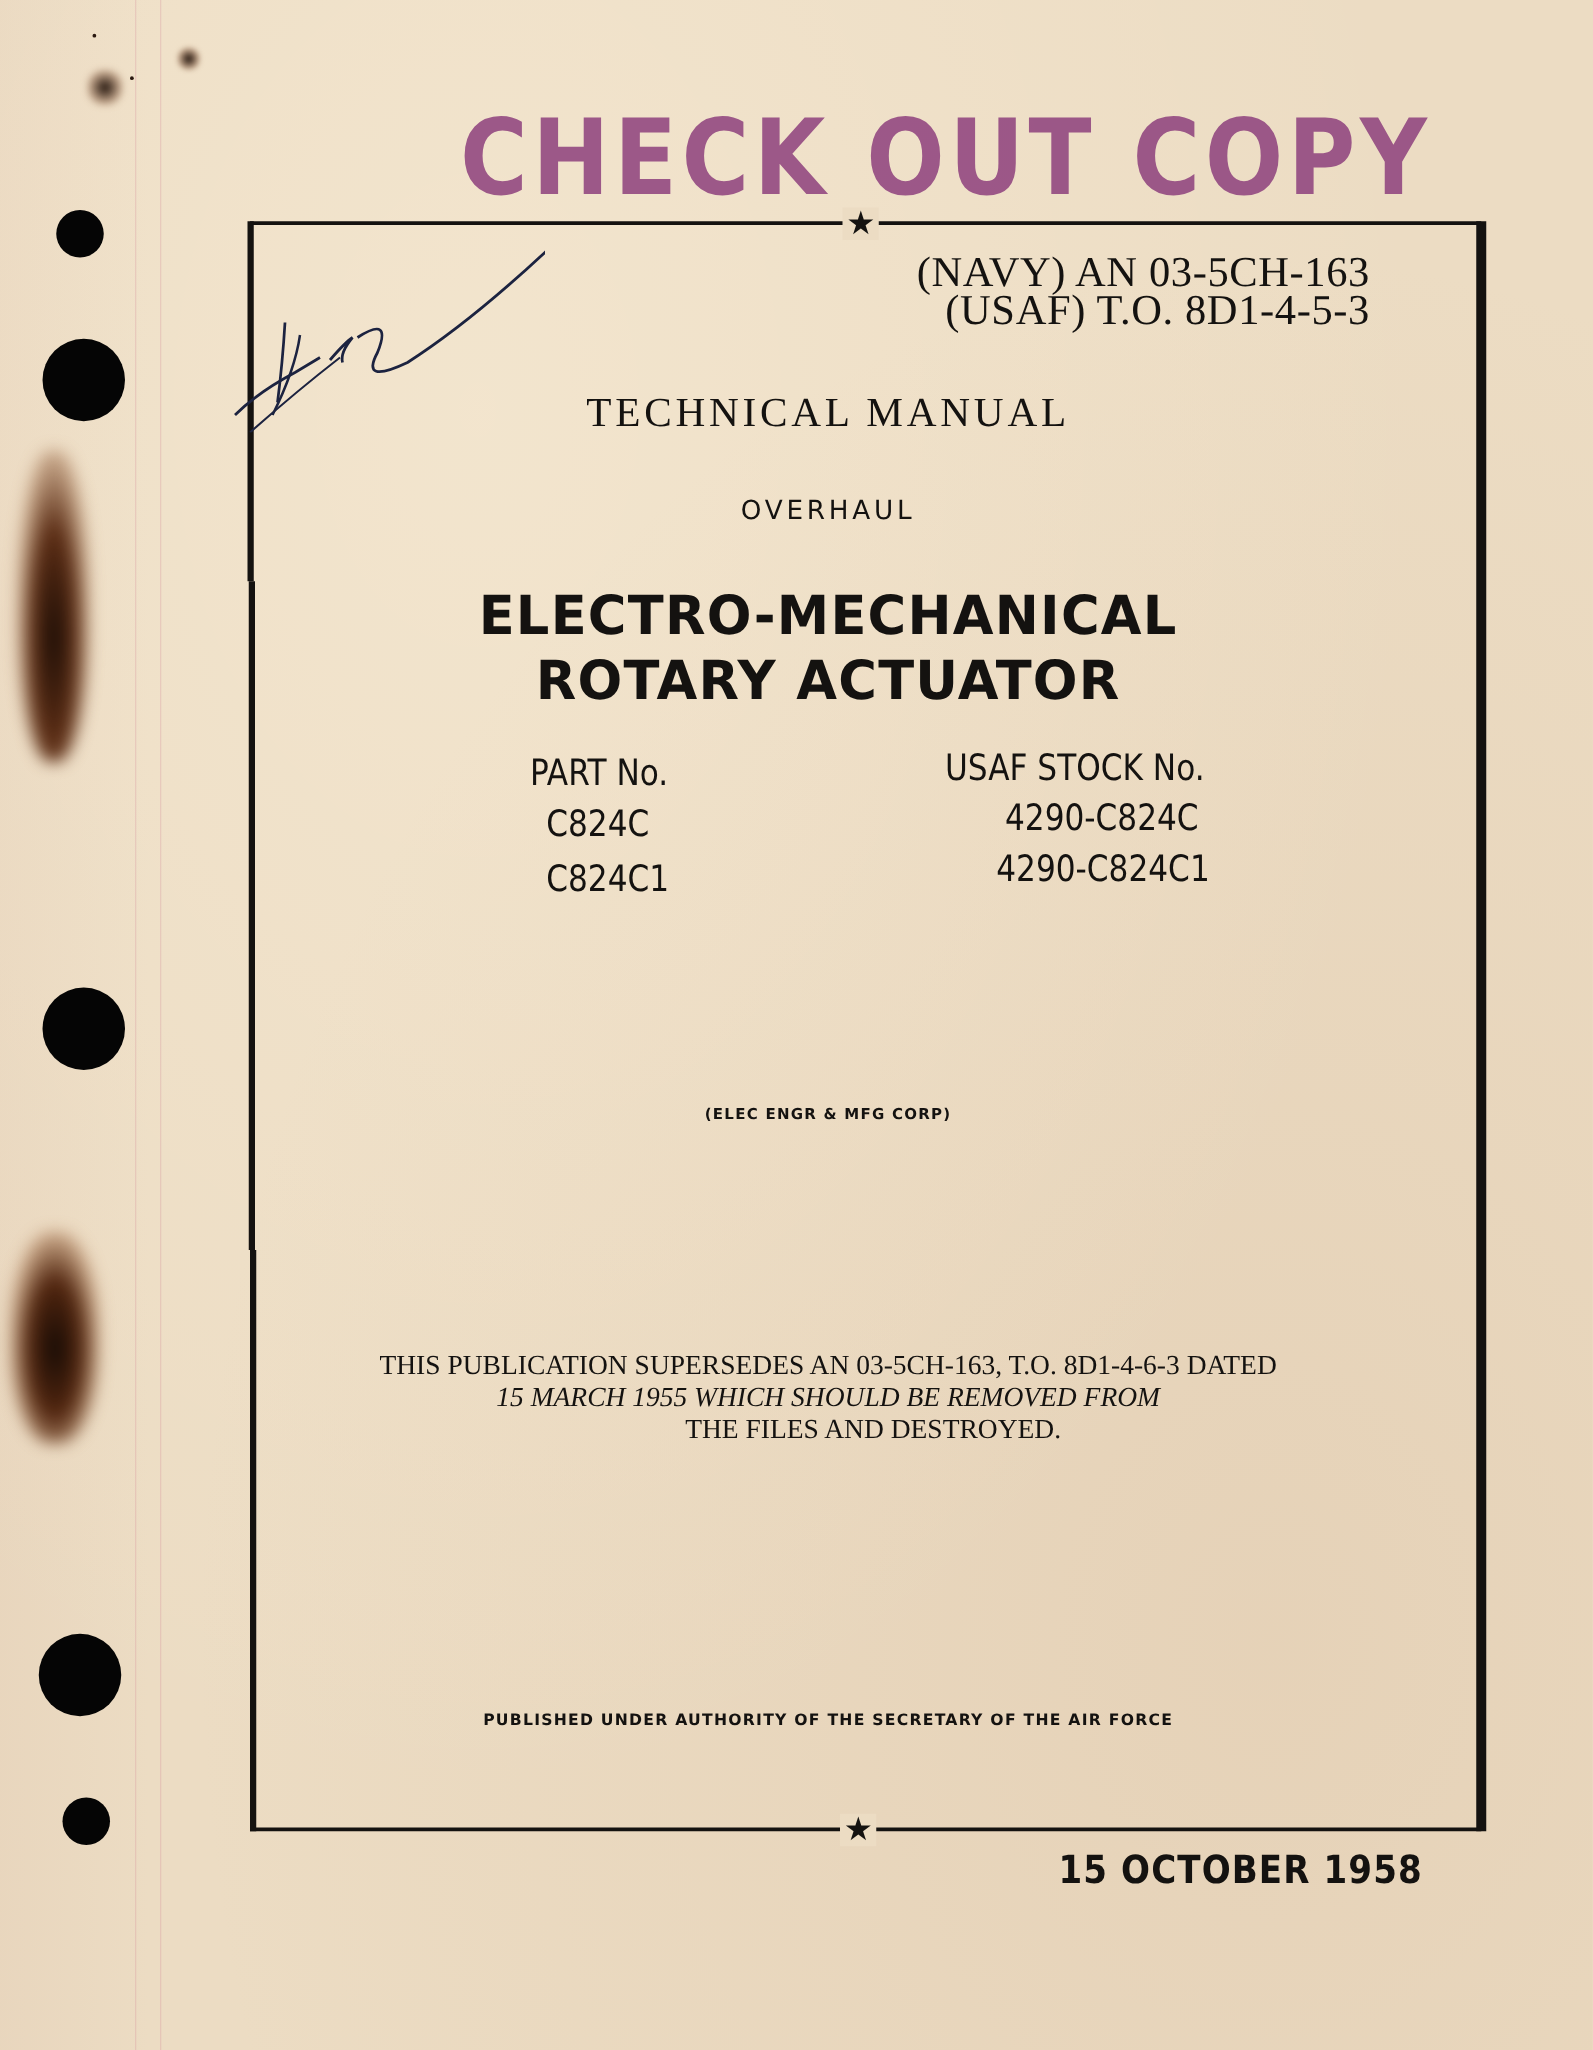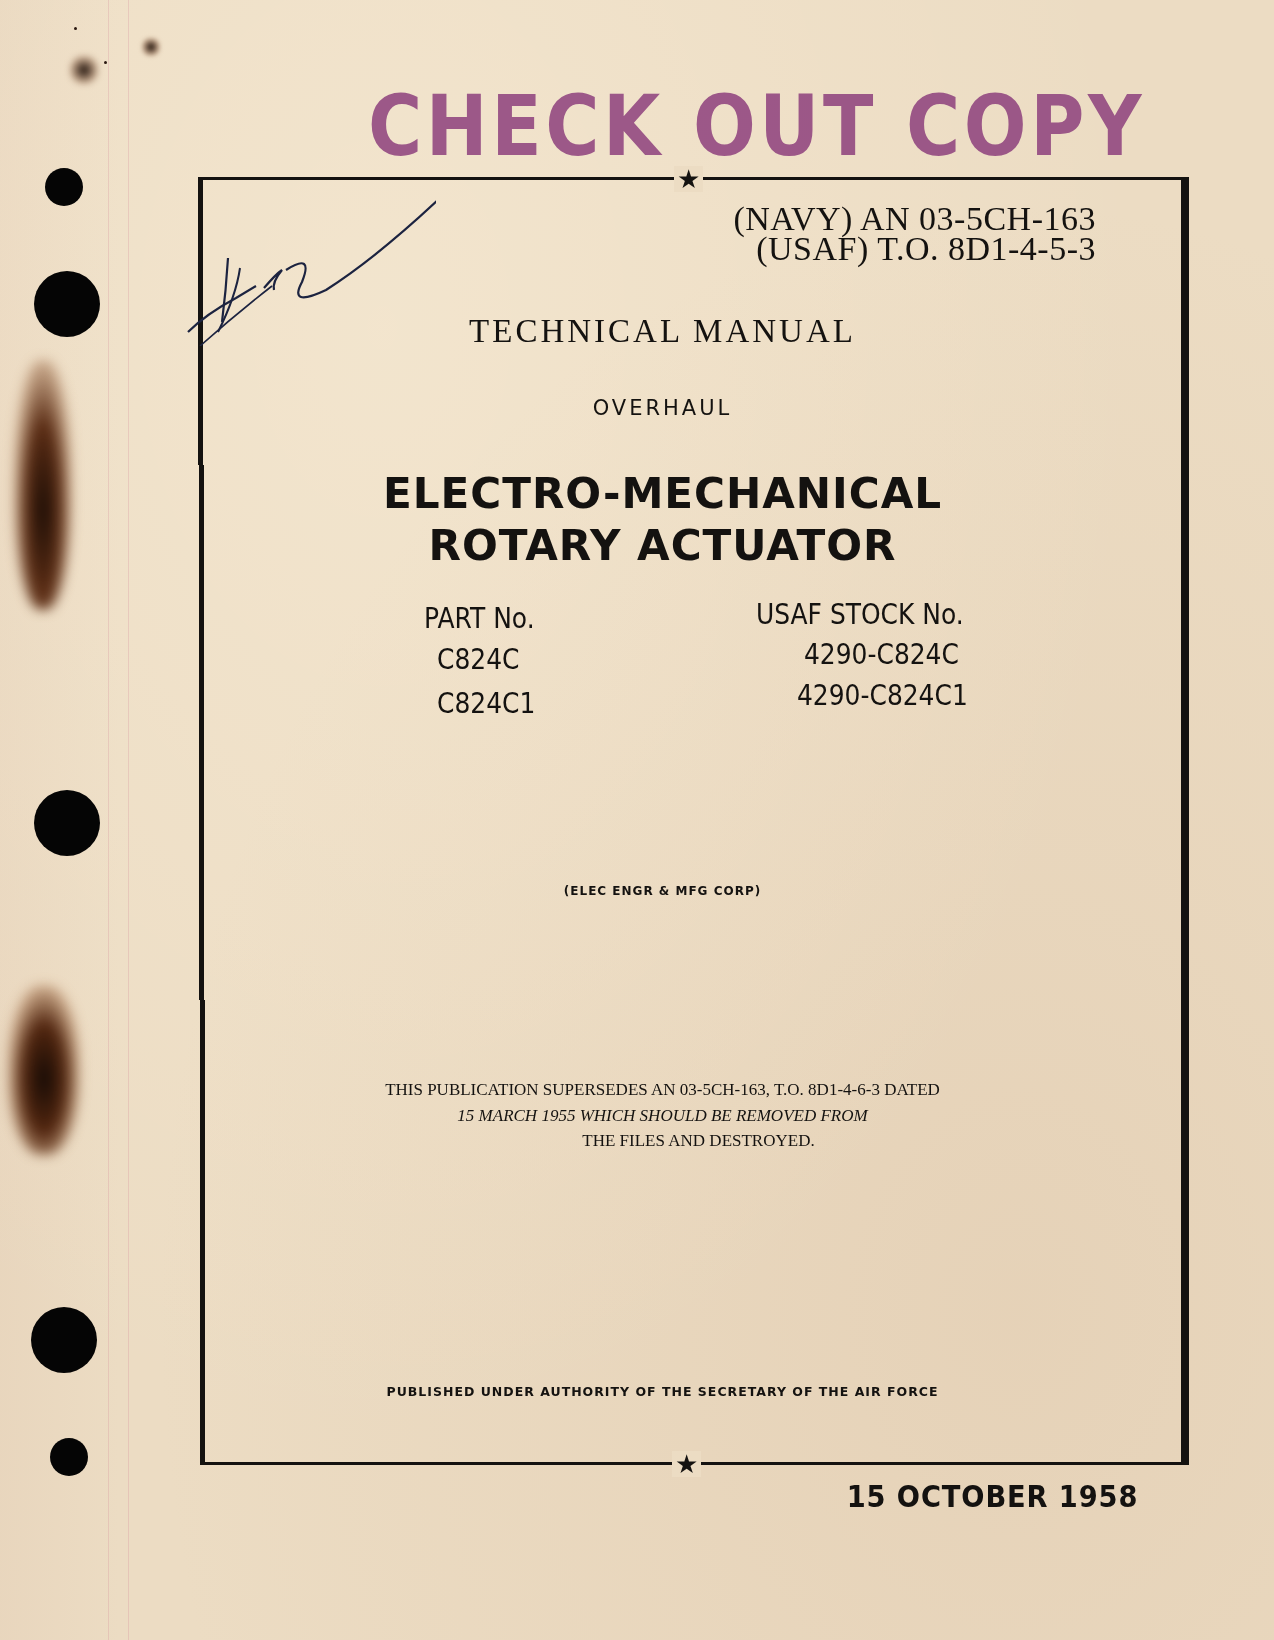--- a/index.html
+++ b/index.html
@@ -46,22 +46,22 @@
 
     .center { position: absolute; left: 200px; width: 925px; text-align: center; }
 
     .title-tm { top: 313px; font-size: 33px; letter-spacing: 3px; }
     .title-ov { top: 396px; font-size: 21px; letter-spacing: 3px; }
     .title-main { font-size: 43px; font-weight: 900; letter-spacing: 1px; transform: scaleX(0.98); }
 
     .parts { position: absolute; font-size: 29px; line-height: 1; transform: scaleX(0.86); transform-origin: left top; white-space: nowrap; }
 
     .mfr { top: 884px; font-size: 12px; letter-spacing: 1px; }
-    .supersede { font-size: 17px; line-height: 1; white-space: nowrap; }
-    .authority { top: 1368px; font-size: 12.5px; letter-spacing: 1px; margin-top: 16px; }
+    .supersede { font-size: 22px; line-height: 1; white-space: nowrap; }
+    .authority { top: 1368px; font-size: 12.5px; letter-spacing: 1px; }
 
     .date { position: absolute; right: 136px; top: 1478px; font-size: 31px; letter-spacing: 1px; transform: scaleX(0.88); transform-origin: right top; white-space: nowrap; }
 
     .sig { position: absolute; left: 176px; top: 186px; width: 260px; height: 160px; }
   </style>
 </head>
 <body>
 
 <div class="rule" style="left:108px;"></div>
 <div class="rule" style="left:128px;"></div>

